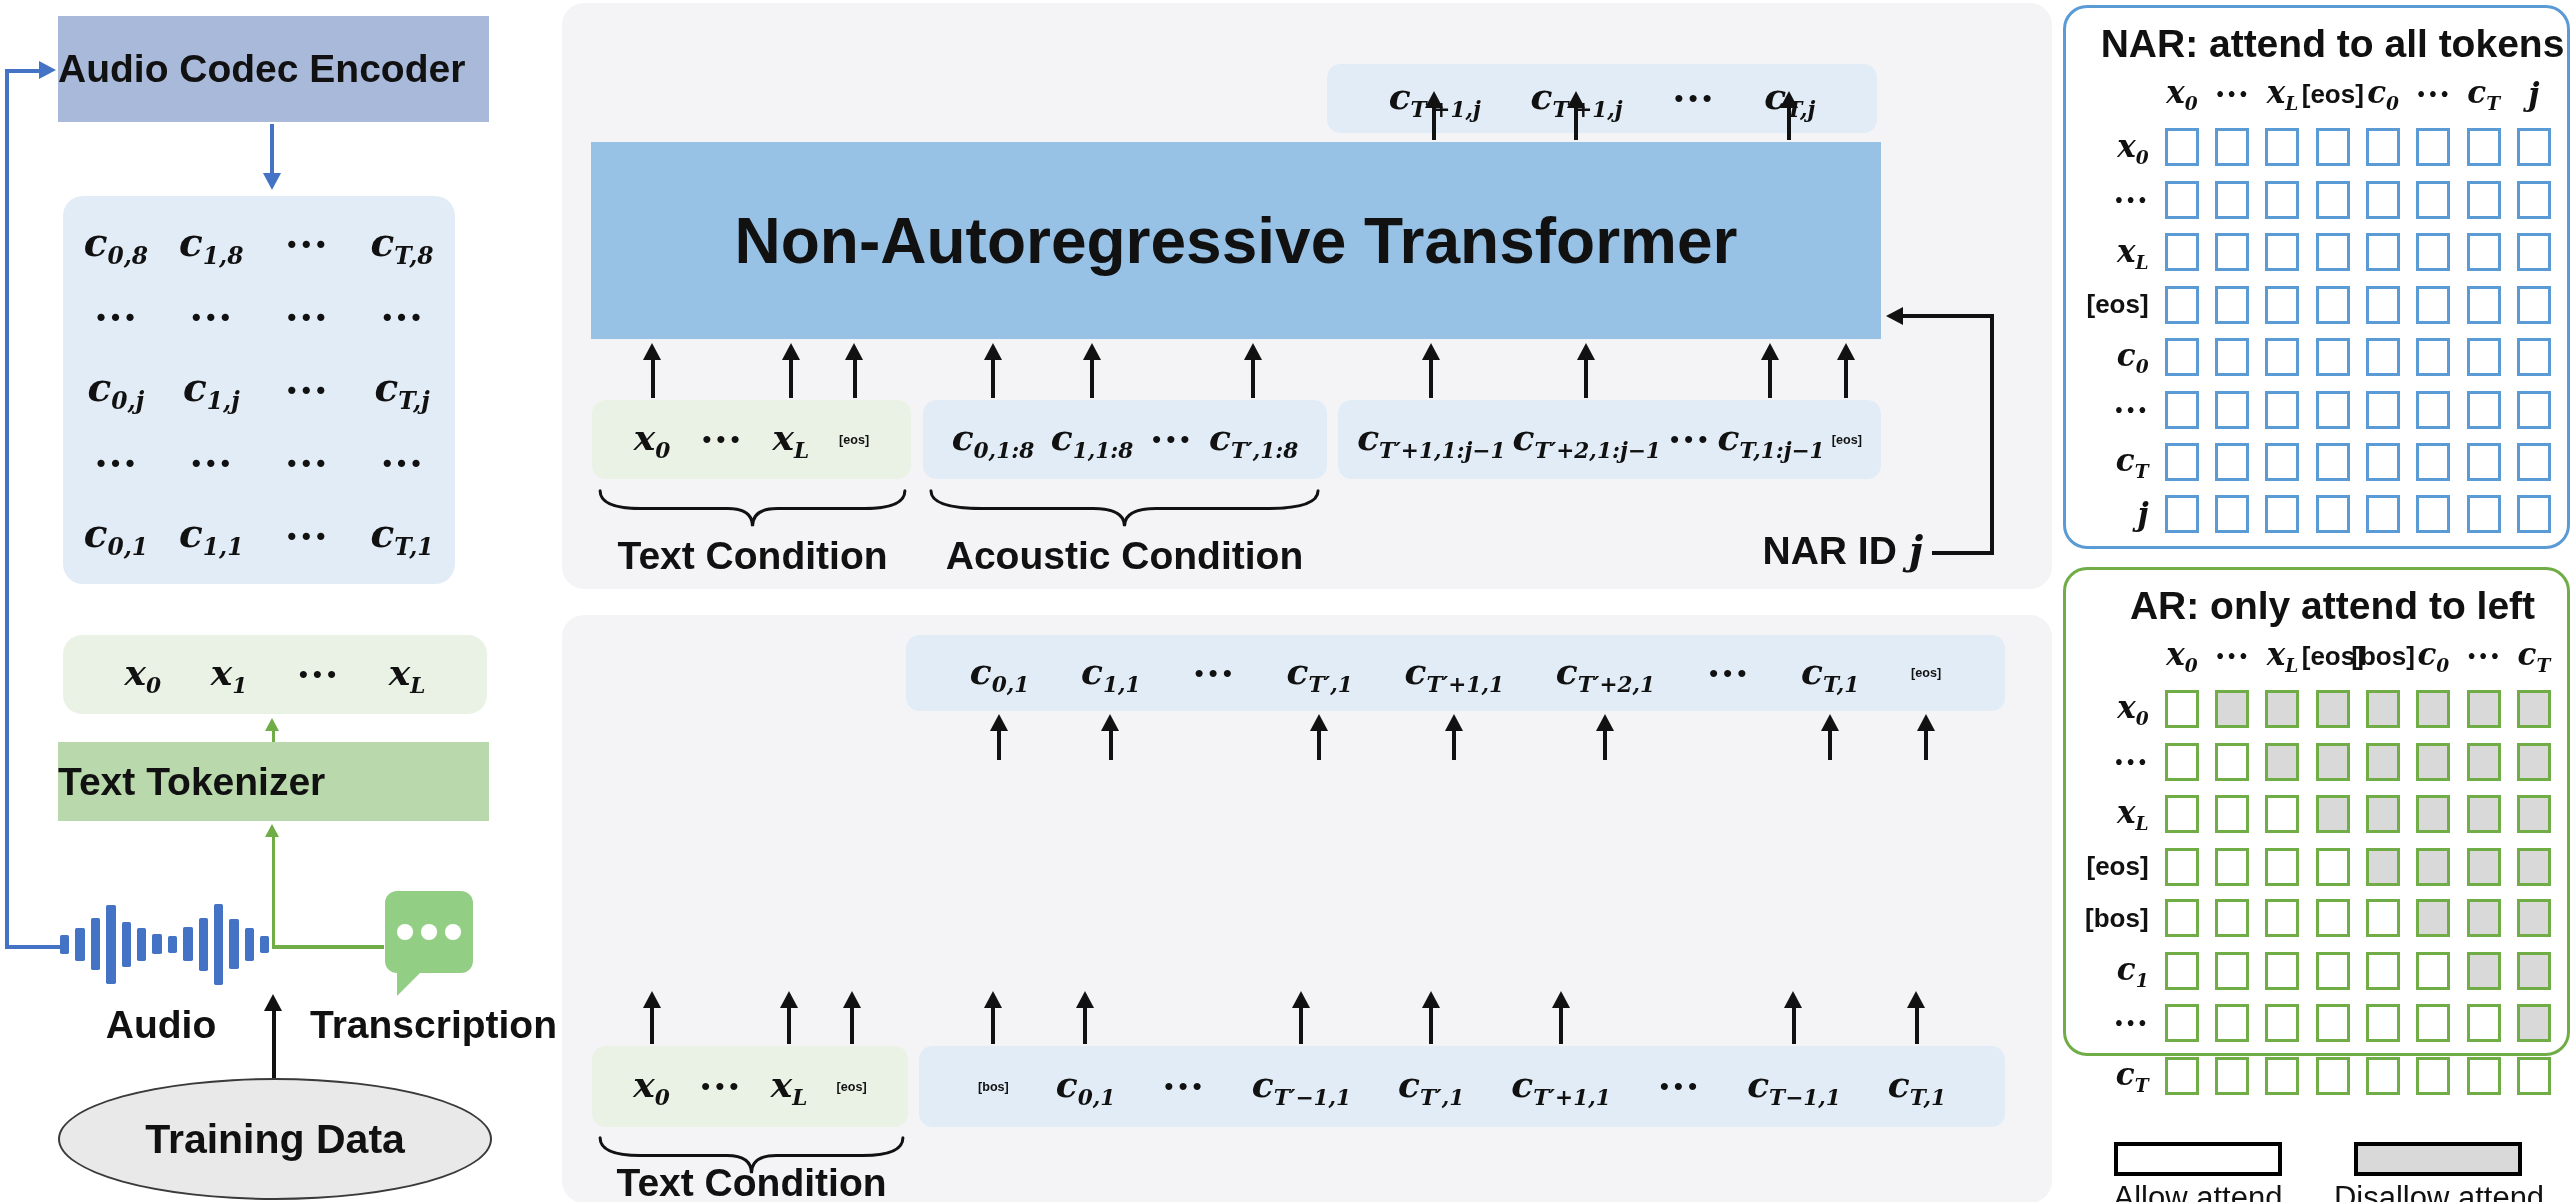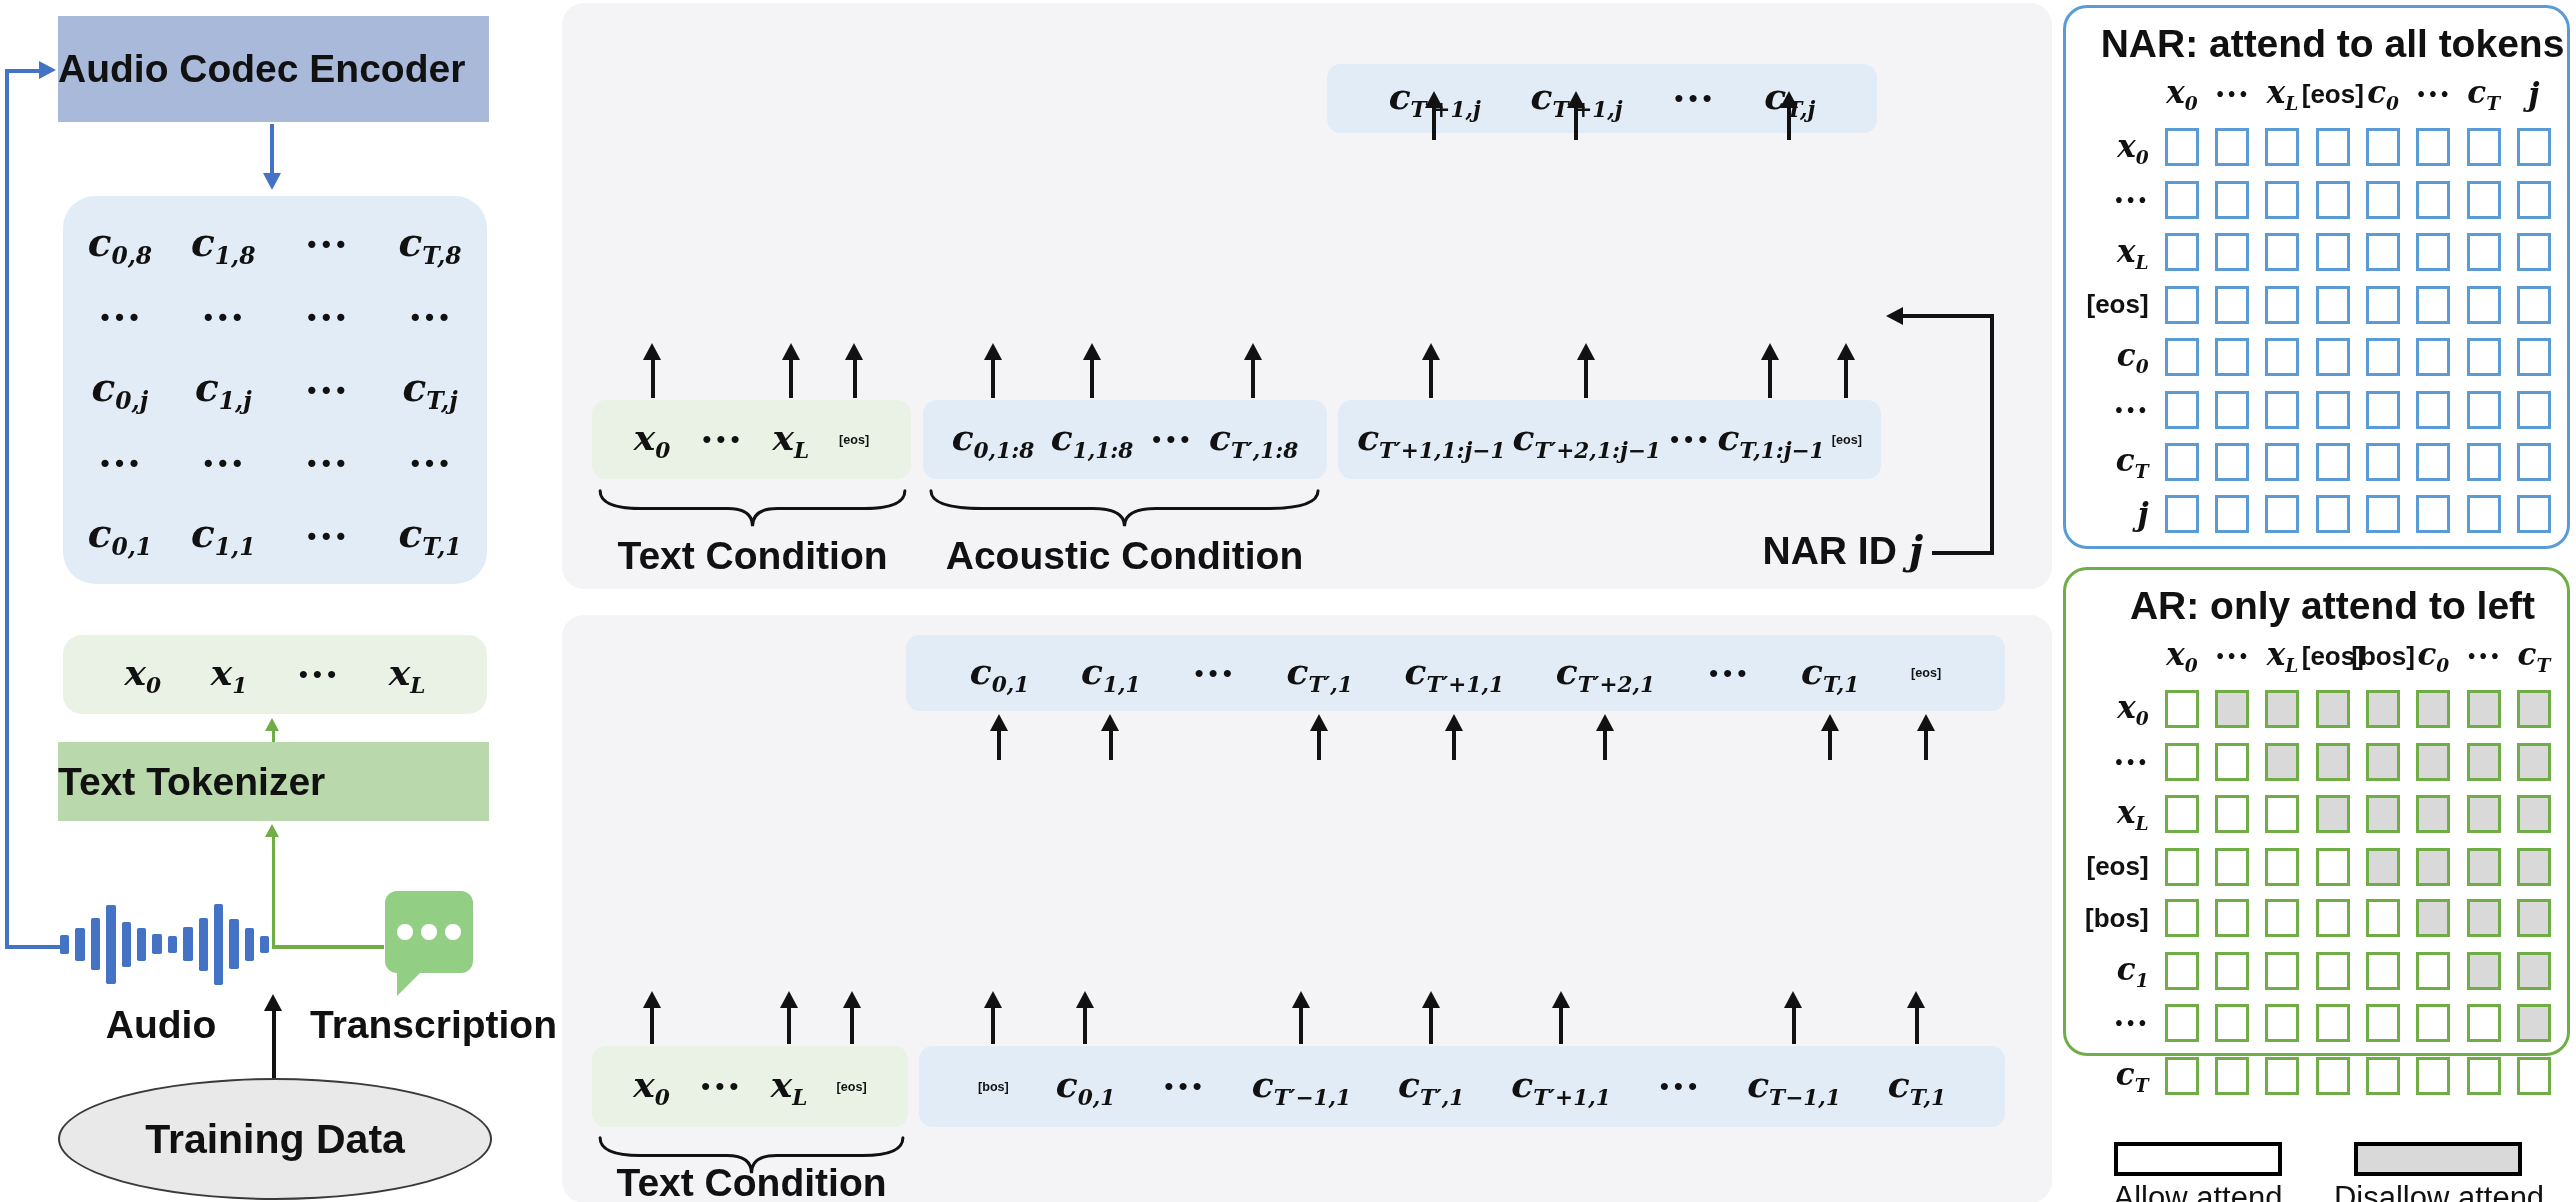--- a/index.html
+++ b/index.html
@@ -81,21 +81,21 @@
   <div class="seg blue abs" style="left:5.2px;top:69px;width:38px;height:4.3px;"></div>
   <div class="ah-right bluehead-r" style="left:39px;top:61px;"></div>
   <div class="seg blue abs" style="left:5.2px;top:945px;width:55px;height:4.3px;"></div>
 
   <div class="abs boxlabel" style="left:58px;top:15.5px;width:431px;height:106px;background:var(--encoder-fill);font-size:39px;">
     <span>Audio Codec Encoder</span>
   </div>
   <div class="aline blue" style="left:270px;top:124px;height:50px;"></div>
   <div class="ah-down bluehead-d" style="left:263px;top:173px;border-top-color:var(--accent-blue);"></div>
 
-  <div class="abs" style="left:63px;top:196px;width:424px;height:388px;background:var(--token-blue);border-radius:32px;">
+  <div class="abs" style="left:63px;top:196px;width:392px;height:388px;background:var(--token-blue);border-radius:20px;">
     <div class="cellgrid">
         <span class="tokcell">
           <span class="tok"><i>c</i><sub>0,8</sub></span>
         </span>
         <span class="tokcell">
           <span class="tok"><i>c</i><sub>1,8</sub></span>
         </span>
         <span class="tokcell">
           <span class="tok dots">···</span>
         </span>
@@ -230,20 +230,23 @@
         </span>
         <span class="tokcell">
           <span class="tok dots">···</span>
         </span>
         <span class="tokcell">
           <span class="tok"><i>c</i><sub>T,j</sub></span>
         </span>
       </div>
   </div>
 
+  <div class="abs bigbox" style="left:591px;top:142px;width:1290px;height:197px;background:var(--box-blue-fill);">
+    <span>Non-Autoregressive Transformer</span>
+  </div>
 
   <div class="abs roundtok" style="left:592px;top:400px;width:319px;height:79px;background:var(--token-green);">
     <div class="tokrow">
         <span class="tokcell">
           <span class="tok"><i>x</i><sub>0</sub></span>
         </span>
         <span class="tokcell">
           <span class="tok dots">···</span>
         </span>
         <span class="tokcell">

